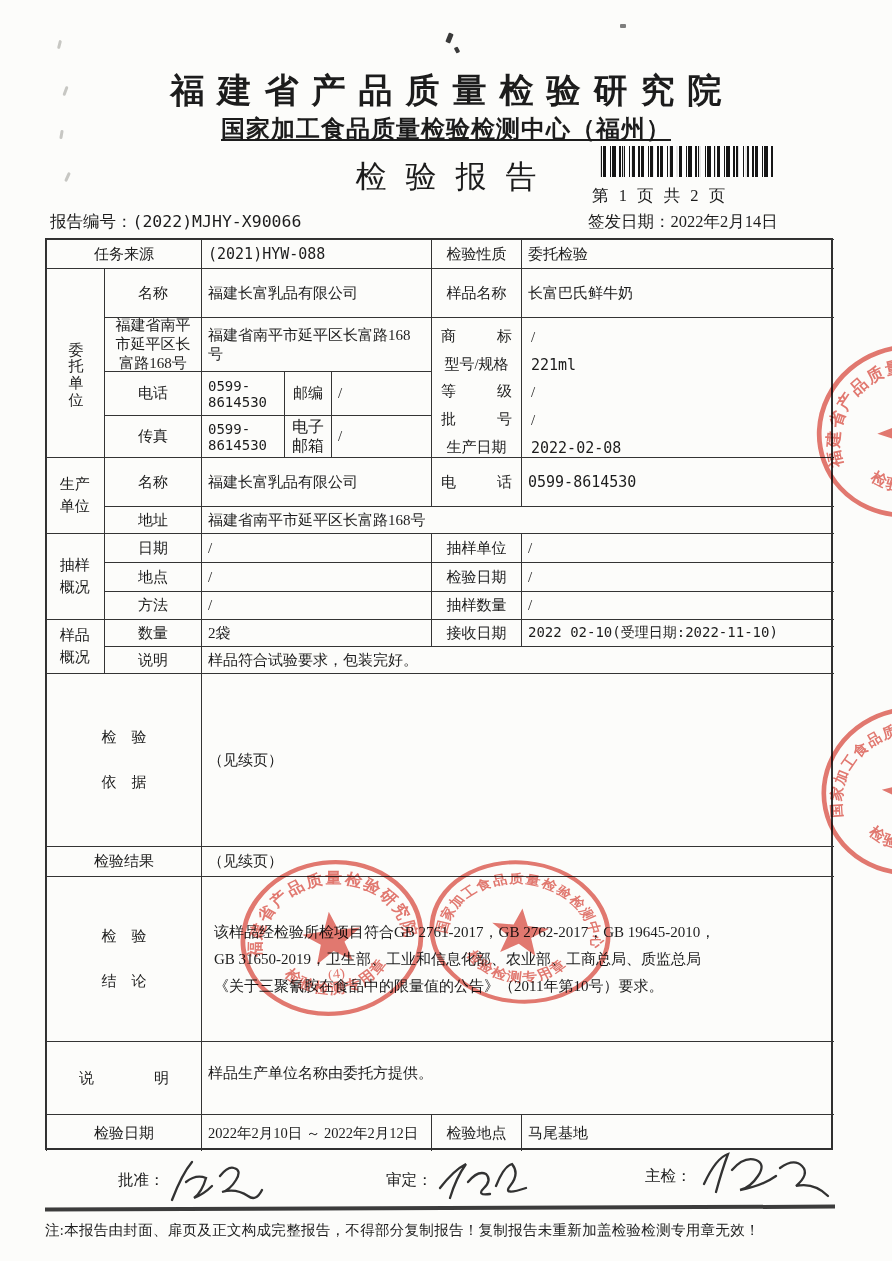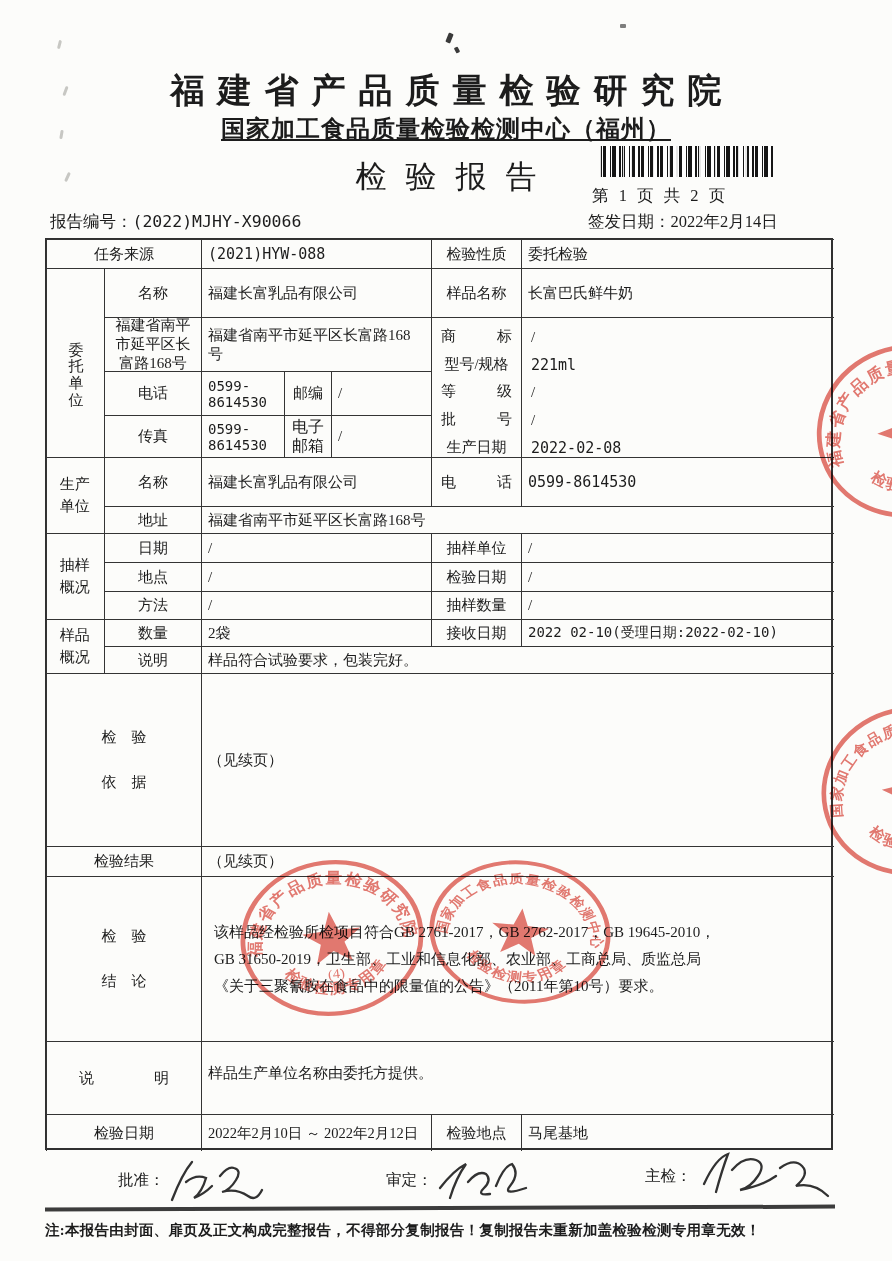--- a/index.html
+++ b/index.html
@@ -48,21 +48,21 @@
   .concl{flex-direction:column;align-items:flex-start;justify-content:center;
     padding:0 6px 0 12px;line-height:27px;}
   
   .stamp{position:absolute;color:#dc5349;opacity:.78;mix-blend-mode:multiply;z-index:6;pointer-events:none;}
   .stamp svg{display:block;}
   
   .sigzone{position:absolute;font-size:15.5px;}
   .sig-svg{position:absolute;}
   .sig-svg path{fill:none;stroke:#161616;stroke-width:2.3;stroke-linecap:round;opacity:.88;}
   .rule{position:absolute;left:45px;top:1206px;width:790px;height:4px;background:#3c3c3c;transform:rotate(-0.2deg);}
-  .note{position:absolute;left:45px;top:1221px;width:812px;font-weight:bold;font-size:14.5px;letter-spacing:.3px;}
+  .note{position:absolute;left:45px;top:1221px;width:812px;font-weight:normal;font-size:14.5px;letter-spacing:.3px;}
   
   .speck{position:absolute;background:#3a3a3a;border-radius:1px;}
   .faint{position:absolute;background:#c7c7c3;border-radius:2px;}
 </style>
 </head>
 <body>
 
 <div class="speck" style="left:447px;top:33px;width:5px;height:10px;transform:rotate(22deg);"></div>
 <div class="speck" style="left:455px;top:47px;width:4px;height:6px;transform:rotate(-28deg);"></div>
 <div class="speck" style="left:620px;top:24px;width:6px;height:4px;opacity:.65;"></div>
@@ -159,21 +159,21 @@
   <div class="cell val" style="left:155px;top:352px;width:230px;height:28px">/</div>
   <div class="cell lab" style="left:385px;top:352px;width:90px;height:28px">抽样数量</div>
   <div class="cell val" style="left:475px;top:352px;width:313px;height:28px">/</div>
 
   <div class="cell wgroup" style="left:0;top:380px;width:58px;height:54px">
       <span>样品概况</span>
     </div>
   <div class="cell lab" style="left:58px;top:380px;width:97px;height:27px">数量</div>
   <div class="cell val" style="left:155px;top:380px;width:230px;height:27px">2袋</div>
   <div class="cell lab" style="left:385px;top:380px;width:90px;height:27px">接收日期</div>
-  <div class="cell val mono" style="left:475px;top:380px;width:313px;height:27px;font-size:14px">2022 02-10(受理日期:2022-02-10)</div>
+  <div class="cell val mono" style="left:475px;top:380px;width:313px;height:27px;font-size:14px">2022 02-10(受理日期:2022-11-10)</div>
   <div class="cell lab" style="left:58px;top:407px;width:97px;height:27px">说明</div>
   <div class="cell val" style="left:155px;top:407px;width:633px;height:27px">样品符合试验要求，包装完好。</div>
 
   <div class="cell twoline" style="left:0;top:434px;width:155px;height:173px">
     <span>检　验</span>
     <span>依　据</span>
   </div>
   <div class="cell val" style="left:155px;top:434px;width:633px;height:173px">（见续页）</div>
 
   <div class="cell lab" style="left:0;top:607px;width:155px;height:30px">检验结果</div>

